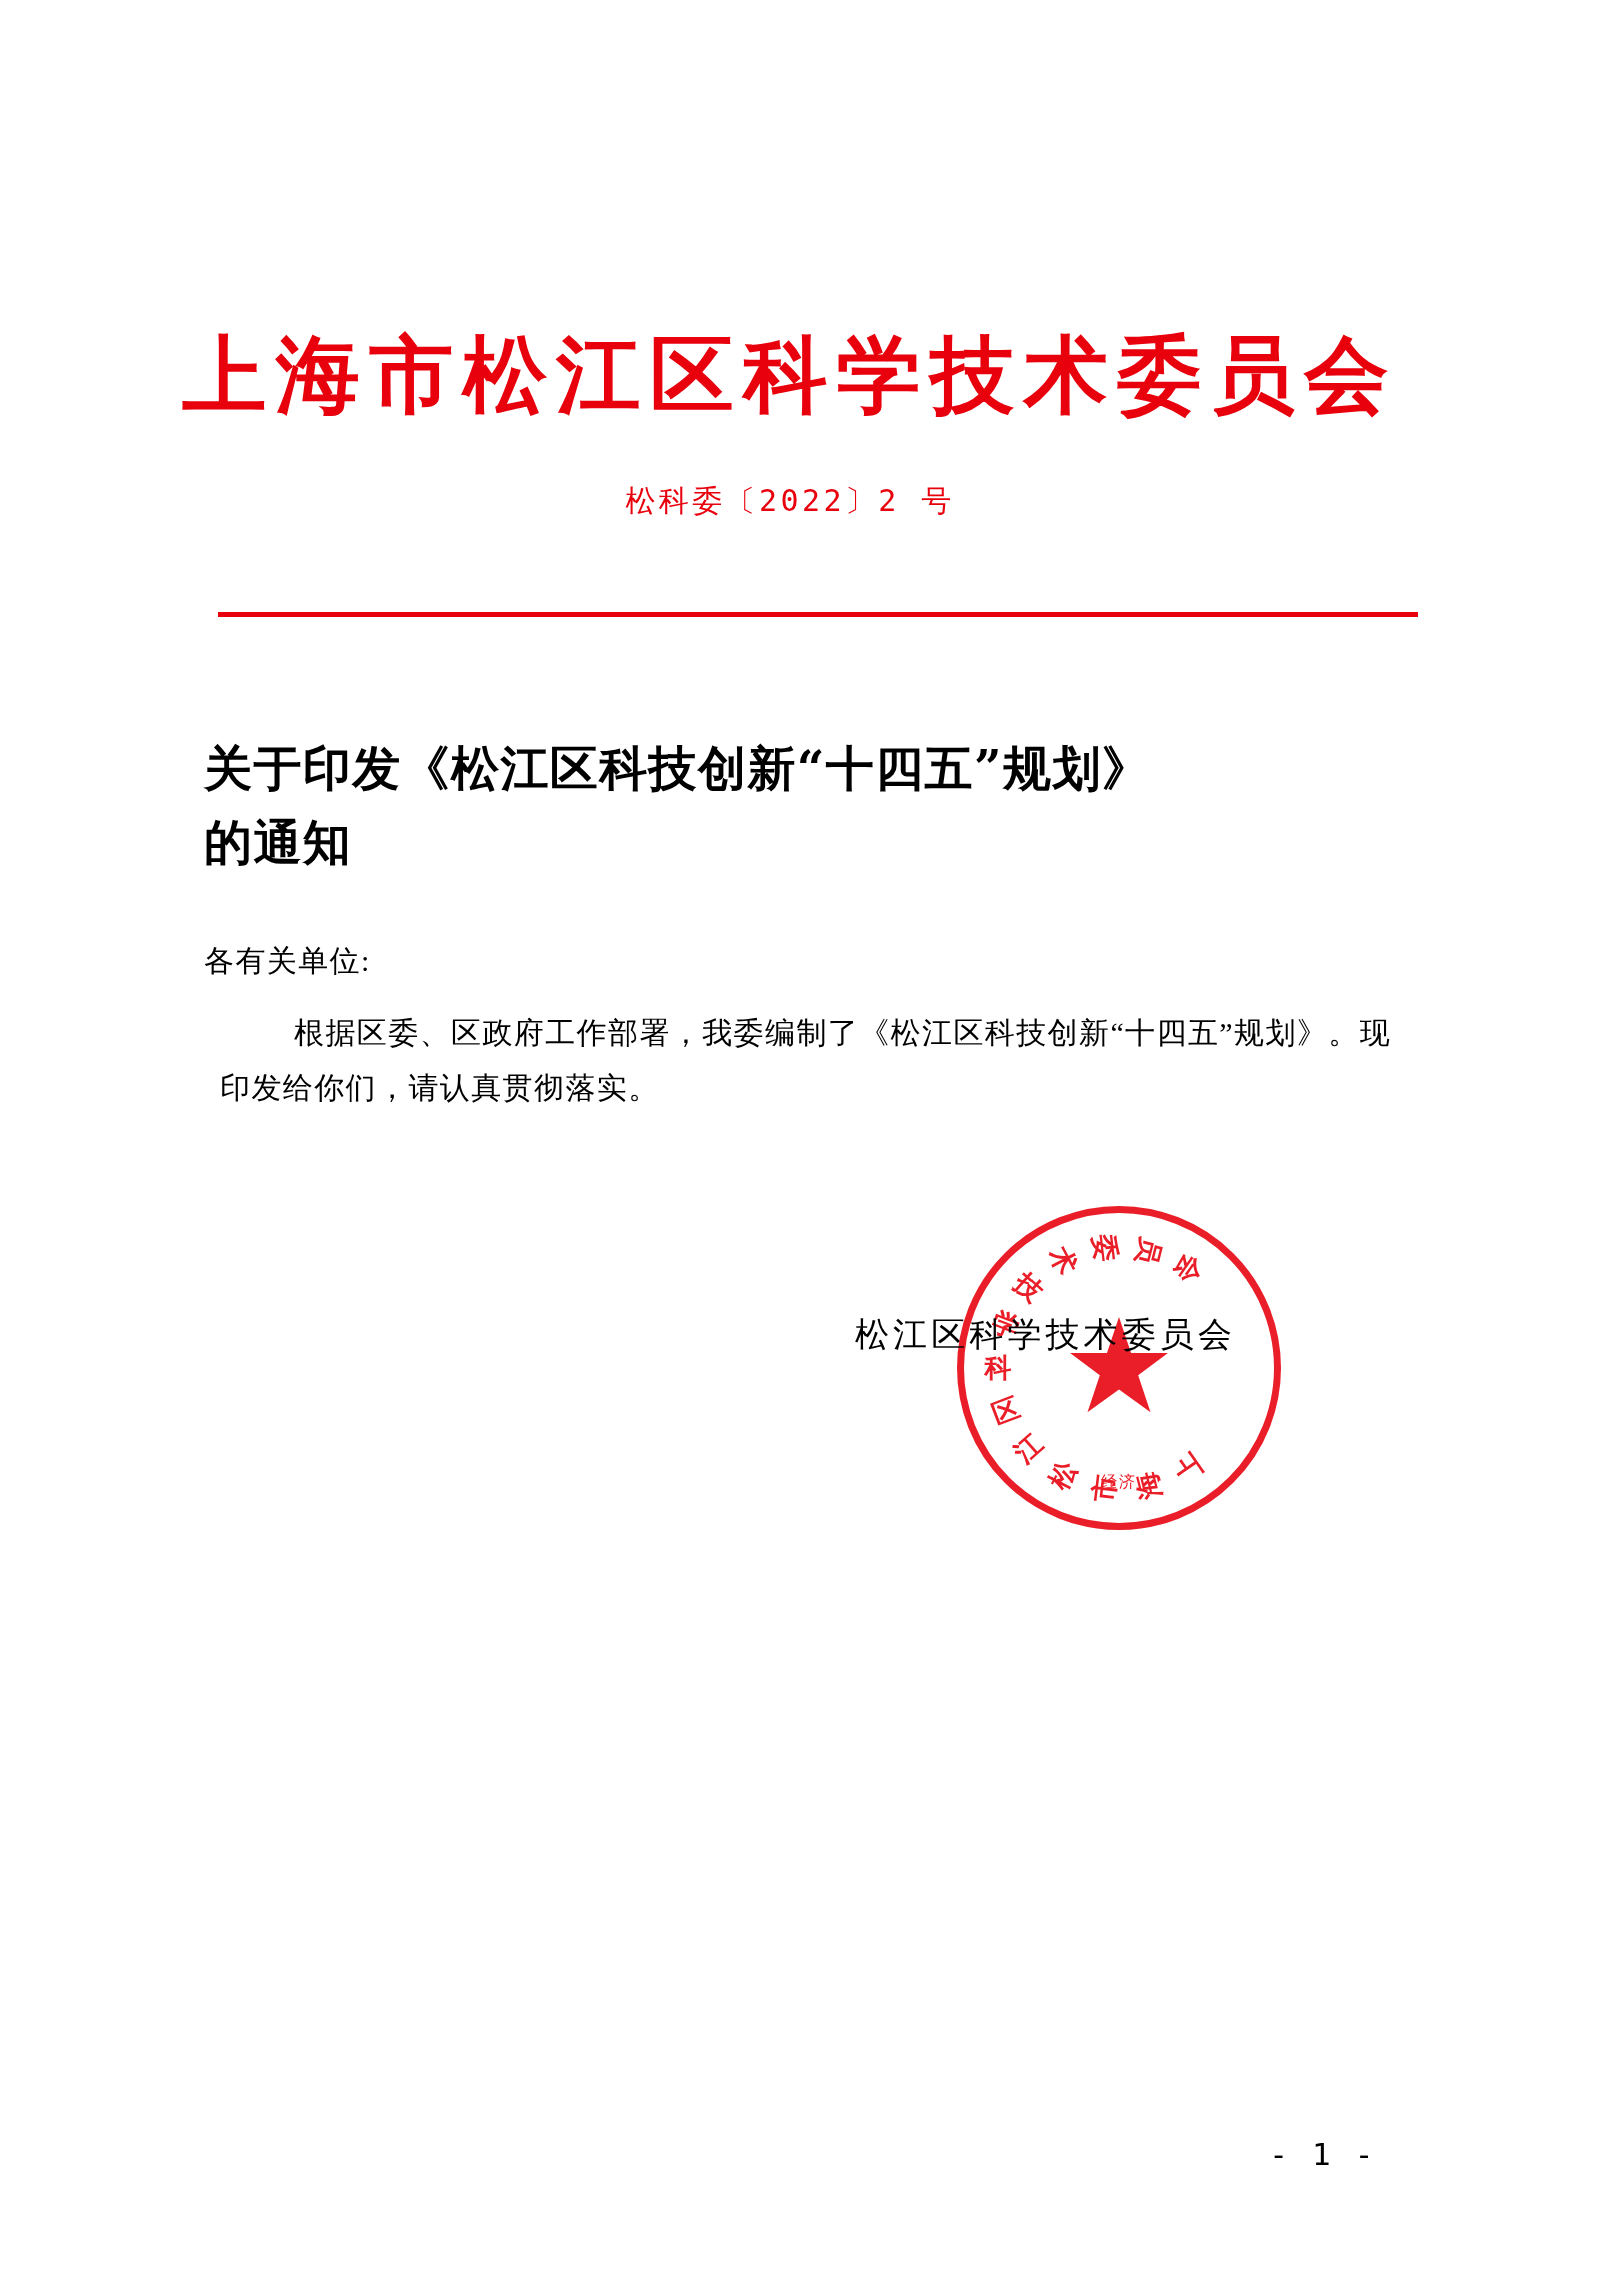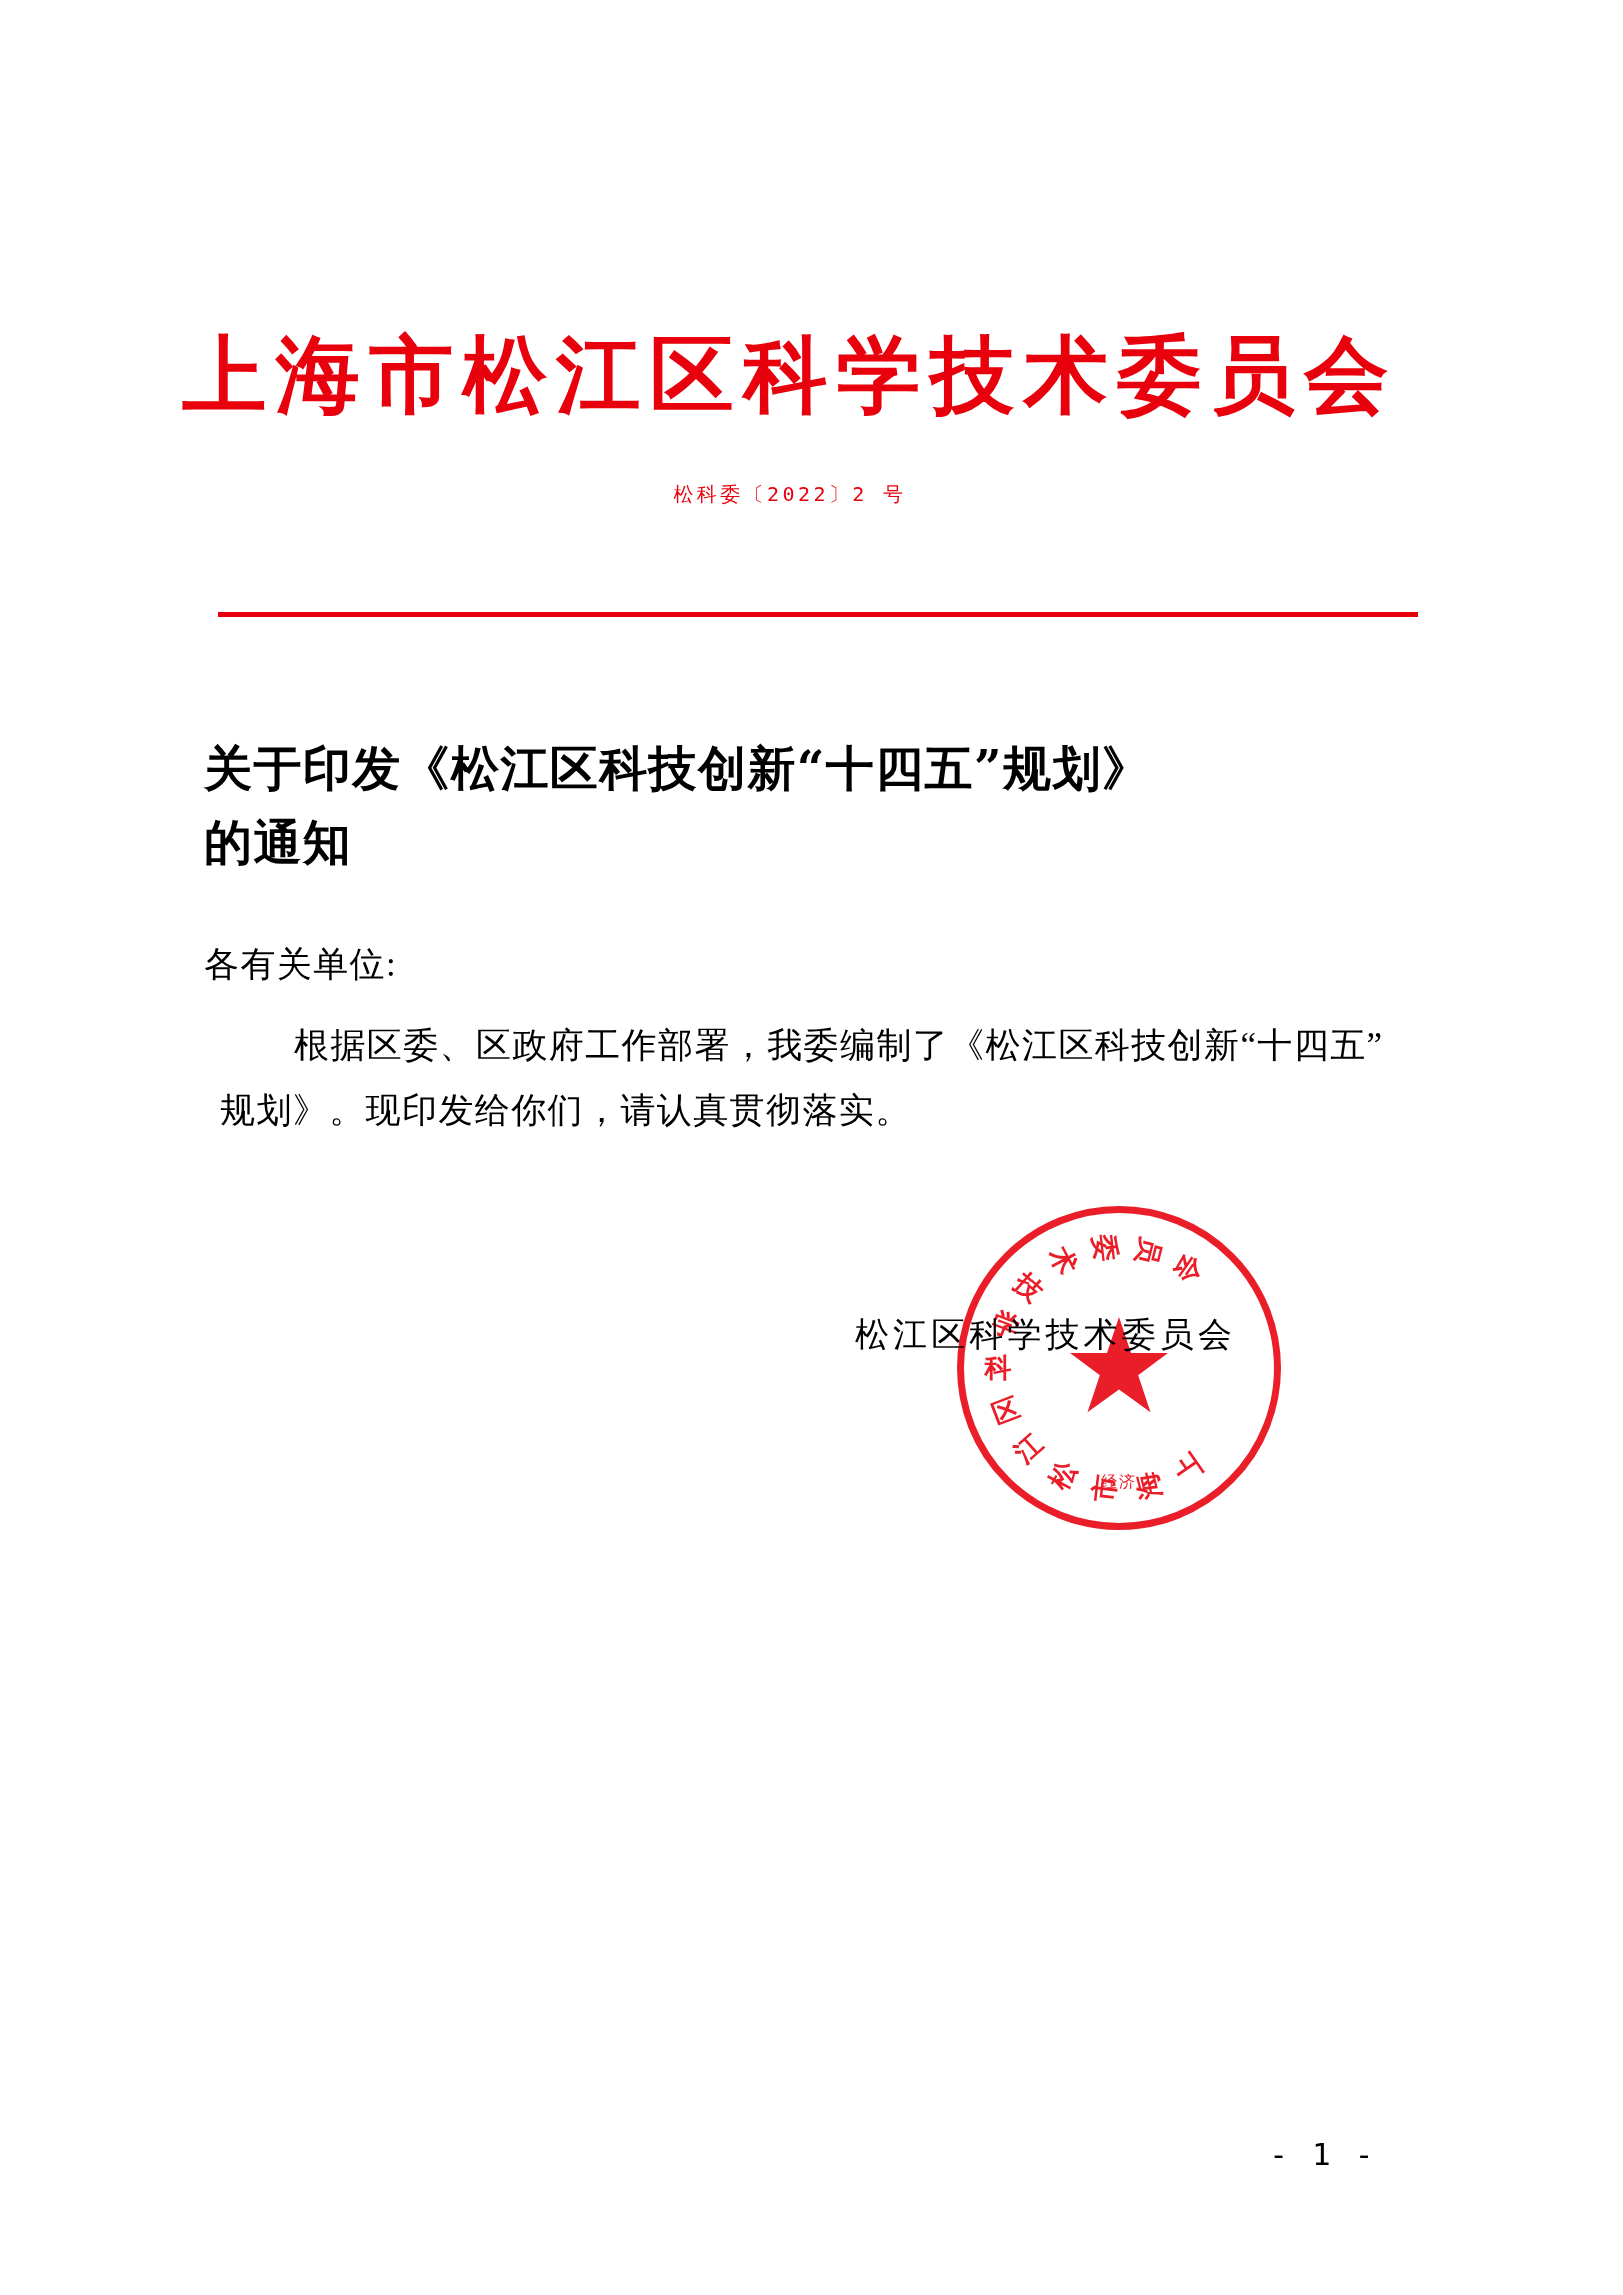--- a/index.html
+++ b/index.html
@@ -33,21 +33,21 @@
     font-weight: bold;
     font-size: 84px;
     letter-spacing: 9.5px;
     line-height: 1.15;
     white-space: nowrap;
     margin: 0;
   }
   .doc-number {
     margin-top: 57px;
     color: #e8000c;
-    font-size: 20px;
+    font-size: 30px;
     letter-spacing: 3.4px;
     font-family: "DejaVu Sans Mono", "Liberation Mono", monospace;
   }
   .red-rule {
     position: absolute;
     top: 612px;
     left: 218px;
     width: 1200px;
     height: 4.8px;
     background: #e8000c;
@@ -67,21 +67,21 @@
     color: #000000;
     letter-spacing: 1.4px;
   }
 
   
   .body-block {
     position: absolute;
     top: 933px;
     left: 204px;
     width: 1219px;
-    font-size: 35px;
+    font-size: 30px;
     line-height: 1.85;
     color: #000000;
     letter-spacing: 1.4px;
   }
   .salutation {
     margin: 0 0 4.1px 0;
   }
   .para {
     margin: 16px;
     text-indent: 74px;

